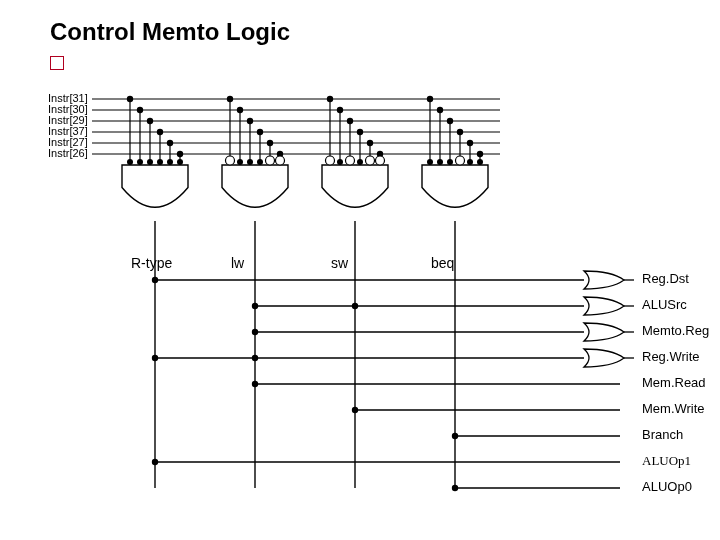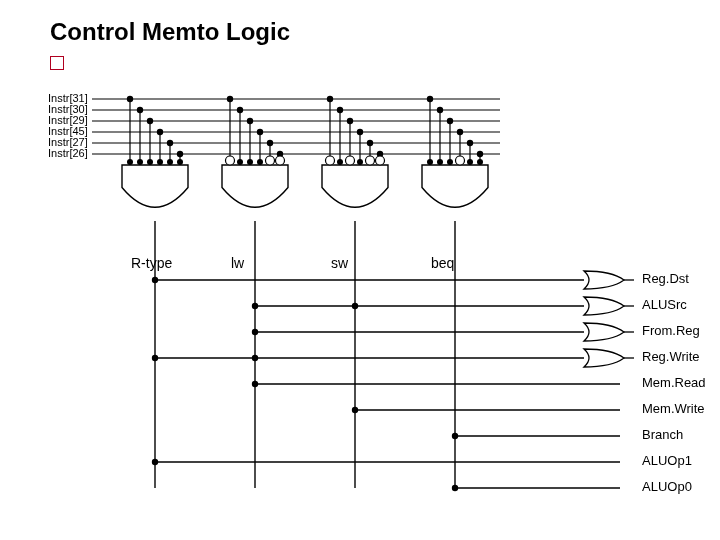--- a/index.html
+++ b/index.html
@@ -135,29 +135,29 @@
       <line x1="455" y1="436" x2="620" y2="436" stroke="#000" stroke-width="1.3"></line>
       <circle cx="455" cy="436" r="3.2" fill="#000"></circle>
       <line x1="155" y1="462" x2="620" y2="462" stroke="#000" stroke-width="1.3"></line>
       <circle cx="155" cy="462" r="3.2" fill="#000"></circle>
       <line x1="455" y1="488" x2="620" y2="488" stroke="#000" stroke-width="1.3"></line>
       <circle cx="455" cy="488" r="3.2" fill="#000"></circle>
     </svg>
 <div class="input-label" style="left: 48px; top: 92px;">Instr[31]</div>
     <div class="input-label" style="left: 48px; top: 103px;">Instr[30]</div>
     <div class="input-label" style="left: 48px; top: 114px;">Instr[29]</div>
-    <div class="input-label" style="left: 48px; top: 125px;">Instr[45]</div>
+    <div class="input-label" style="left: 48px; top: 125px;">Instr[37]</div>
     <div class="input-label" style="left: 48px; top: 136px;">Instr[27]</div>
     <div class="input-label" style="left: 48px; top: 147px;">Instr[26]</div>
     <div class="gate-label" style="left: 131px; top: 255px;">R-type</div>
     <div class="gate-label" style="left: 231px; top: 255px;">lw</div>
     <div class="gate-label" style="left: 331px; top: 255px;">sw</div>
     <div class="gate-label" style="left: 431px; top: 255px;">beq</div>
     <div class="output-label" style="left: 642px; top: 271px;">Reg.Dst</div>
     <div class="output-label" style="left: 642px; top: 297px;">ALUSrc</div>
-    <div class="output-label" style="left: 642px; top: 323px;">From.Reg</div>
+    <div class="output-label" style="left: 642px; top: 323px;">Memto.Reg</div>
     <div class="output-label" style="left: 642px; top: 349px;">Reg.Write</div>
     <div class="output-label" style="left: 642px; top: 375px;">Mem.Read</div>
     <div class="output-label" style="left: 642px; top: 401px;">Mem.Write</div>
     <div class="output-label" style="left: 642px; top: 427px;">Branch</div>
-    <div class="output-label" style="left: 642px; top: 453px;">ALUOp1</div>
+    <div class="output-label" style="left: 642px; top: 453px; font-family: Liberation Serif, serif;">ALUOp1</div>
     <div class="output-label" style="left: 642px; top: 479px;">ALUOp0</div>
   </div>
 
 </body></html>

